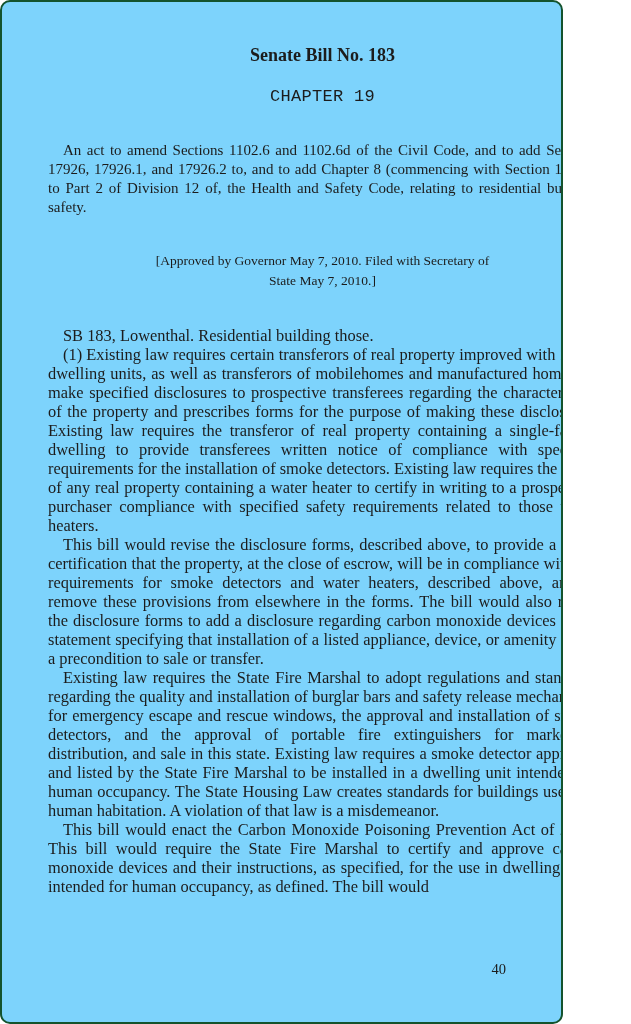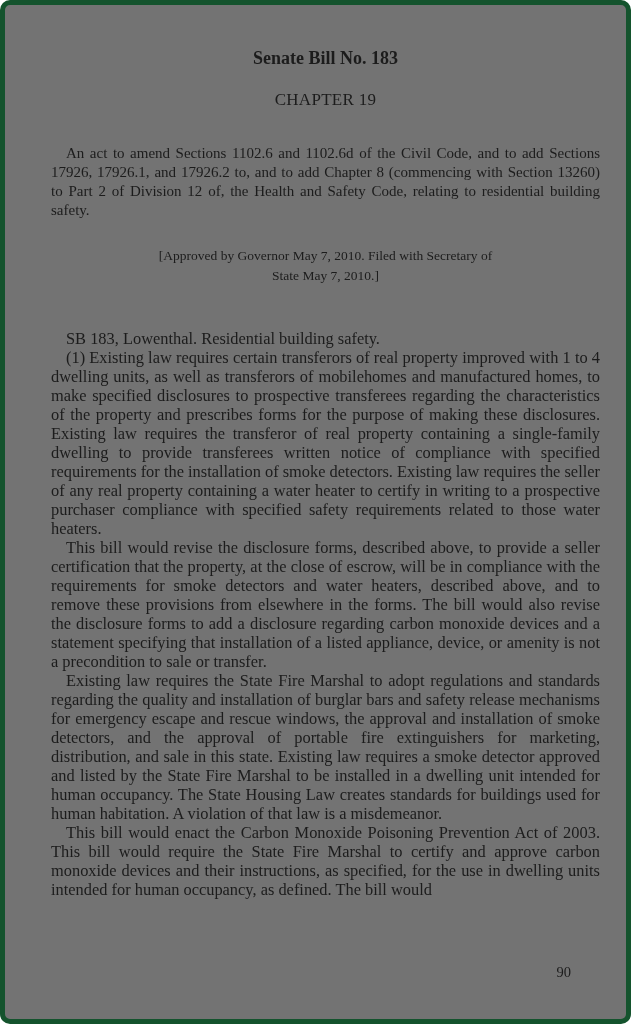--- a/index.html
+++ b/index.html
@@ -2,25 +2,25 @@
 <html><head>
 <meta charset="utf-8">
 <style>
   html, body {
     margin: 0;
     padding: 0;
     background: #ffffff;
   }
   .page {
     position: relative;
-    width: 631px;
+    width: 563px;
     height: 1024px;
     box-sizing: border-box;
-    background: #737373;
-    border: 5px solid #14532d;
+    background: #7dd3fc;
+    border: 2px solid #14532d;
     border-radius: 10px;
     overflow: hidden;
     font-family: "Liberation Serif", serif;
     color: #1c1c1c;
   }
   .col {
     position: absolute;
     left: 46px;
     width: 549px;
   }
@@ -30,37 +30,38 @@
     font-weight: bold;
     font-size: 18px;
     line-height: 19px;
   }
   .chapter {
     top: 86px;
     text-align: center;
     font-size: 17px;
     line-height: 18px;
     letter-spacing: 0.3px;
+    font-family: Liberation Mono, monospace;
   }
   .act-summary {
     top: 139px;
     font-size: 15px;
     line-height: 19px;
     text-align: justify;
     text-indent: 15px;
   }
   .approval {
     top: 241px;
     text-align: center;
     font-size: 13.5px;
     line-height: 19.5px;
   }
   .approval .inner {
     width: 338px;
-    margin: 0 auto;
+    margin: 8px auto;
   }
   .digest-heading {
     top: 296px;
     text-align: center;
     font-size: 12.5px;
     letter-spacing: 0.6px;
     line-height: 13px;
   }
   .body-block {
     top: 324px;
@@ -90,22 +91,22 @@
   <div class="col chapter">CHAPTER 19</div>
 
   <div class="col act-summary">An act to amend Sections 1102.6 and 1102.6d of the Civil Code, and to add Sections 17926, 17926.1, and 17926.2 to, and to add Chapter 8 (commencing with Section 13260) to Part 2 of Division 12 of, the Health and Safety Code, relating to residential building safety.</div>
 
   <div class="col approval">
     <div class="inner">[Approved by Governor May 7, 2010. Filed with Secretary of State May 7, 2010.]</div>
   </div>
 
 
   <div class="col body-block">
-    <p>SB 183, Lowenthal. Residential building safety.</p>
+    <p>SB 183, Lowenthal. Residential building those.</p>
     <p>(1) Existing law requires certain transferors of real property improved with 1 to 4 dwelling units, as well as transferors of mobilehomes and manufactured homes, to make specified disclosures to prospective transferees regarding the characteristics of the property and prescribes forms for the purpose of making these disclosures. Existing law requires the transferor of real property containing a single-family dwelling to provide transferees written notice of compliance with specified requirements for the installation of smoke detectors. Existing law requires the seller of any real property containing a water heater to certify in writing to a prospective purchaser compliance with specified safety requirements related to those water heaters.</p>
     <p>This bill would revise the disclosure forms, described above, to provide a seller certification that the property, at the close of escrow, will be in compliance with the requirements for smoke detectors and water heaters, described above, and to remove these provisions from elsewhere in the forms. The bill would also revise the disclosure forms to add a disclosure regarding carbon monoxide devices and a statement specifying that installation of a listed appliance, device, or amenity is not a precondition to sale or transfer.</p>
     <p>Existing law requires the State Fire Marshal to adopt regulations and standards regarding the quality and installation of burglar bars and safety release mechanisms for emergency escape and rescue windows, the approval and installation of smoke detectors, and the approval of portable fire extinguishers for marketing, distribution, and sale in this state. Existing law requires a smoke detector approved and listed by the State Fire Marshal to be installed in a dwelling unit intended for human occupancy. The State Housing Law creates standards for buildings used for human habitation. A violation of that law is a misdemeanor.</p>
     <p>This bill would enact the Carbon Monoxide Poisoning Prevention Act of 2003. This bill would require the State Fire Marshal to certify and approve carbon monoxide devices and their instructions, as specified, for the use in dwelling units intended for human occupancy, as defined. The bill would</p>
   </div>
 
-  <div class="page-number">90</div>
+  <div class="page-number">40</div>
 
 </div>
 
 </body></html>

